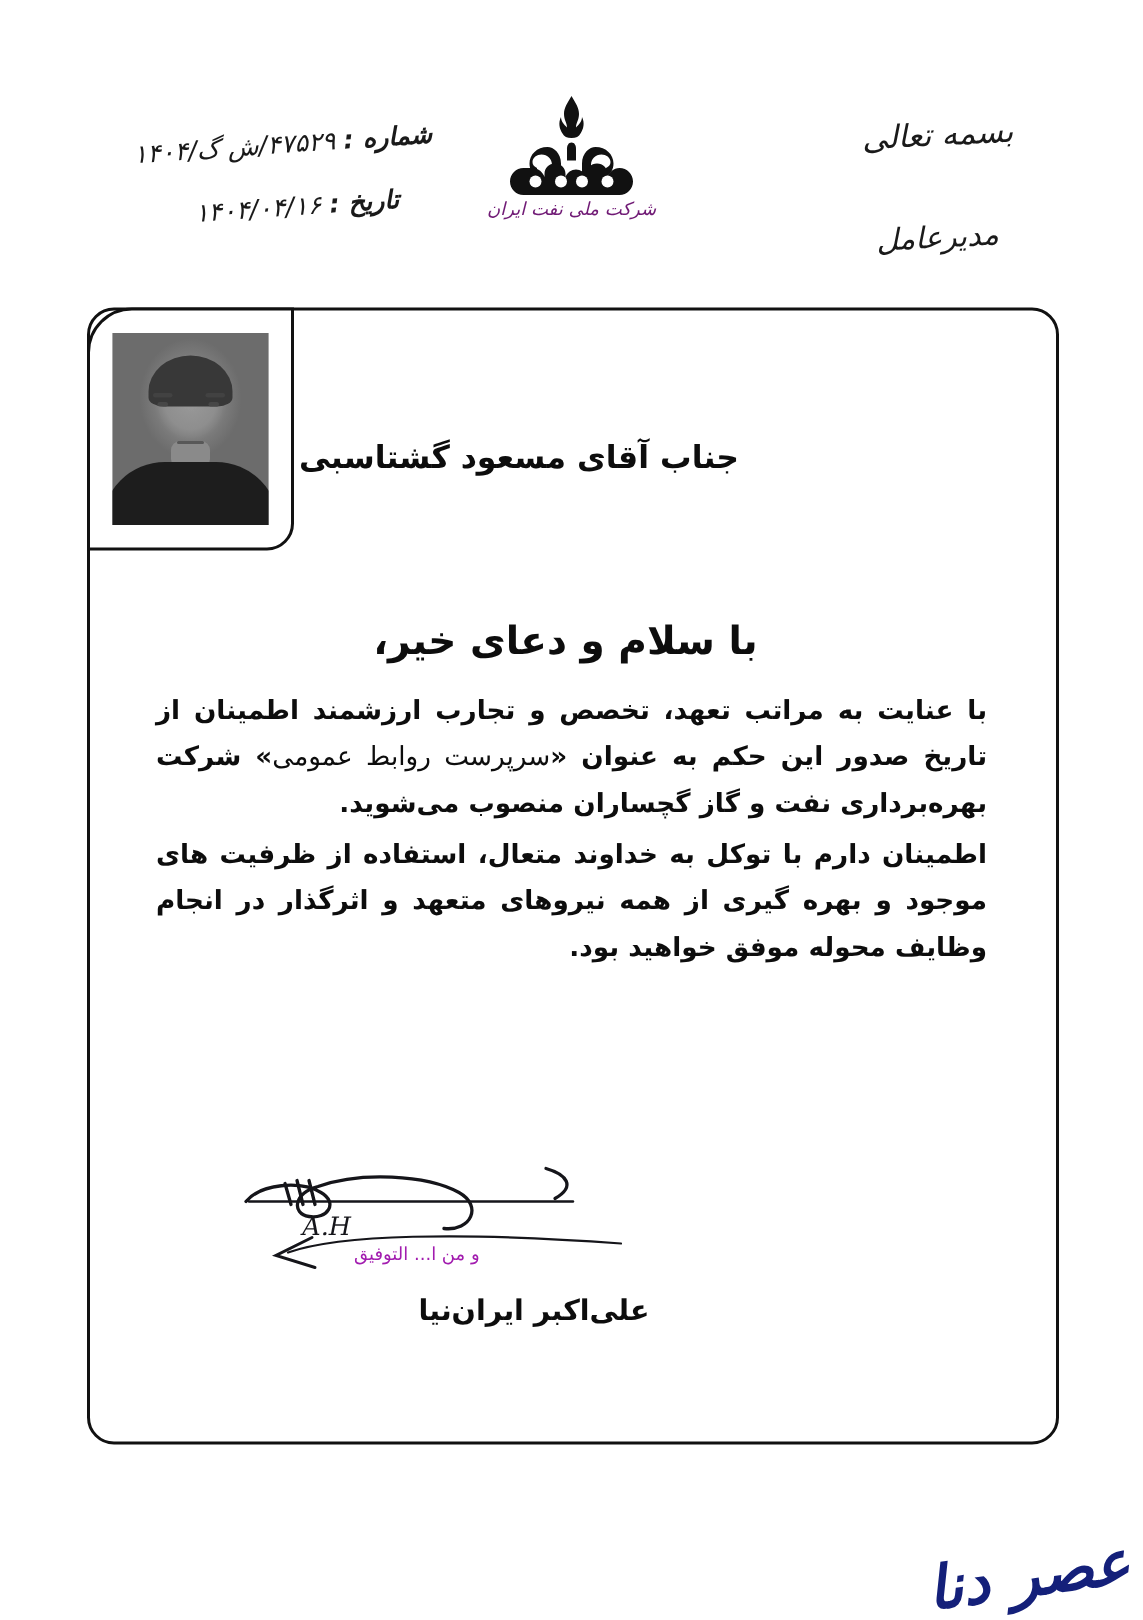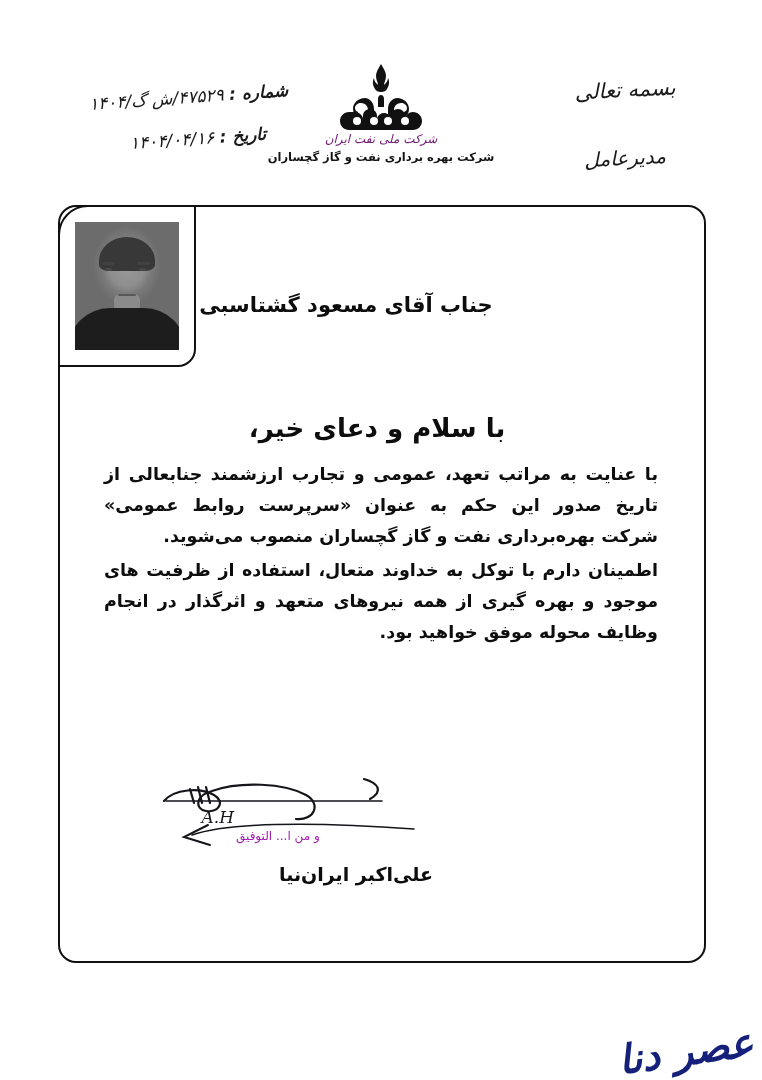--- a/index.html
+++ b/index.html
@@ -251,21 +251,21 @@
     line-height: 31px;
     color: #0d0d0d;
     text-align: justify;
     font-weight: bold;
     direction: rtl;
   }
   .body-text p {
     margin: 0 0 3px 0;
   }
   .body-text .job-title {
-    font-weight: bold;
+    font-weight: normal;
   }
   .para-tight {
     letter-spacing: -0.4px;
   }
 
   
   .signature-area {
     position: absolute;
     left: 0;
     right: 0;
@@ -334,21 +334,20 @@
           <path d="M30 36 c-7 0 -12 5 -12 11 c0 4 2 7 5 9 l0 -6 c-2 -1 -3 -2 -3 -4 c0 -3 3 -5 6 -5 c4 0 7 3 7 7 l0 10 l6 0 l0 -11 c0 -7 -5 -11 -9 -11 z"></path>
           <path d="M62 36 c-4 0 -9 4 -9 11 l0 11 l6 0 l0 -10 c0 -4 3 -7 7 -7 c3 0 6 2 6 5 c0 2 -1 3 -3 4 l0 6 c3 -2 5 -5 5 -9 c0 -6 -5 -11 -12 -11 z"></path>
           <path d="M14 50 c-5 0 -9 4 -9 9 c0 5 4 9 9 9 l64 0 c5 0 9 -4 9 -9 c0 -5 -4 -9 -9 -9 c-4 0 -7 3 -8 6 l0 -2 c0 -4 -3 -7 -7 -7 c-4 0 -7 3 -7 7 l0 2 c-1 -3 -4 -5 -7 -5 c-3 0 -6 2 -7 5 l0 -2 c0 -4 -3 -7 -7 -7 c-4 0 -7 3 -7 7 l0 2 c-1 -3 -4 -6 -8 -6 z"></path>
           <circle cx="22" cy="59" r="4" fill="#ffffff"></circle>
           <circle cx="39" cy="59" r="4" fill="#ffffff"></circle>
           <circle cx="53" cy="59" r="4" fill="#ffffff"></circle>
           <circle cx="70" cy="59" r="4" fill="#ffffff"></circle>
         </g>
       </svg>
       <div class="logo-company">شرکت ملی نفت ایران</div>
-      <div class="org-line second">شرکت بهره برداری نفت و گاز گچساران</div>
     </div>
 
     <div class="ref-block">
       <div class="ref-row">
         <span class="ref-label">شماره :</span>
         <span class="ref-value">۴۷۵۲۹/ش گ/۱۴۰۴</span>
       </div>
       <div class="ref-row date">
         <span class="ref-label">تاریخ :</span>
         <span class="ref-value">۱۴۰۴/۰۴/۱۶</span>
@@ -369,21 +368,21 @@
       </div>
     </div>
 
     <div class="content">
 
       <div class="addressee">جناب آقای مسعود گشتاسبی</div>
 
       <div class="salutation">با سلام و دعای خیر،</div>
 
       <div class="body-text">
-        <p><span>با عنایت به مراتب تعهد، عمومی و تجارب ارزشمند جنابعالی از تاریخ صدور این حکم به عنوان «</span><span class="job-title">سرپرست روابط عمومی</span><span>» شرکت بهره‌برداری نفت و گاز گچساران منصوب می‌شوید.</span></p>
+        <p><span>با عنایت به مراتب تعهد، تخصص و تجارب ارزشمند اطمینان از تاریخ صدور این حکم به عنوان «</span><span class="job-title">سرپرست روابط عمومی</span><span>» شرکت بهره‌برداری نفت و گاز گچساران منصوب می‌شوید.</span></p>
         <p>اطمینان دارم با توکل به خداوند متعال، استفاده از ظرفیت های موجود و بهره گیری از همه نیروهای متعهد و اثرگذار در انجام وظایف محوله موفق خواهید بود.</p>
       </div>
 
       <div class="signature-area">
         <svg class="sig-mark" viewBox="0 0 300 80">
           <g fill="none" stroke="#15151a" stroke-linecap="round">
             <path d="M8 26 C18 14, 44 12, 58 20 C70 27, 62 38, 50 36 C38 34, 40 20, 56 16 C84 6, 128 8, 150 20 C166 29, 158 46, 140 44" stroke-width="2.2"></path>
             <path d="M10 26 L226 26" stroke-width="1.6"></path>
             <path d="M208 4 C222 8, 228 16, 214 24" stroke-width="2.2"></path>
             <path d="M36 60 C70 48, 150 46, 258 54" stroke-width="1.5"></path>

